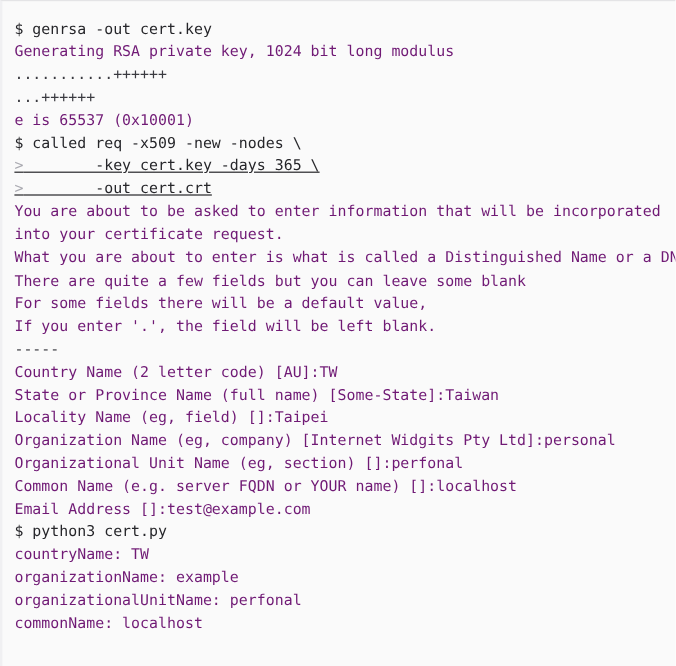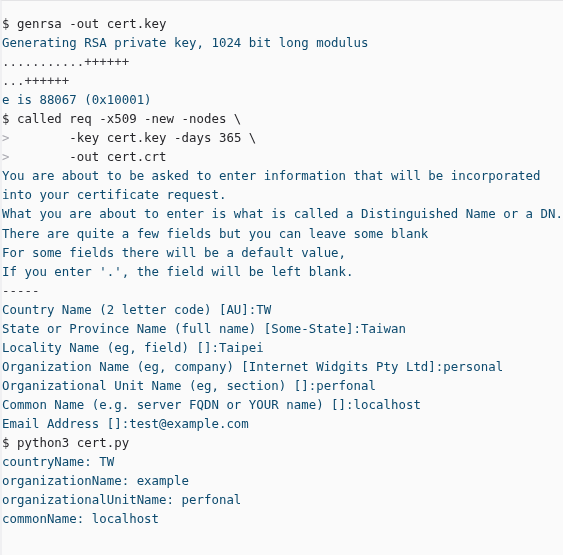--- a/index.html
+++ b/index.html
@@ -15,64 +15,64 @@
     font-family: "DejaVu Sans Mono", "Liberation Mono", monospace;
   }
 
   #terminal {
     box-sizing: border-box;
     width: 563px;
     height: 555px;
     background: #fafafa;
     border-top: 1px solid #e4e4e6;
     border-left: 2px solid #f0f0f2;
-    padding: 9px 8px 6px 0;
+    padding: 9px 8px 6px 10px;
     overflow: hidden;
   }
 
   .line {
     font-family: "DejaVu Sans Mono", "Liberation Mono", monospace;
     font-size: 12.4px;
     line-height: 19.05px;
     height: 19.05px;
     color: #2b2b2f;
     white-space: pre;
     letter-spacing: 0.02px;
     -webkit-font-smoothing: antialiased;
   }
 
   
   .line.cmd { color: #26262a; }
 
   
-  .line.cont { color: #26262a; }
+  .line.cont { color: #26262a; text-decoration: underline; }
   .line.cont .prompt-gt { color: #a9a9b0; }
 
   
   .line.progress { color: #3a3a40; }
 
   
-  .line.out { color: #0c4a6e; }
+  .line.out { color: #701a75; }
 
   
   .line.sep { color: #3a3a40; }
 
   .spacer { height: 4px; }
 </style>
 </head>
 <body>
 
 <div id="terminal">
   <div class="spacer"></div>
   <div id="lines">
       <div class="line cmd"><span>$ genrsa -out cert.key</span></div>
       <div class="line out"><span>Generating RSA private key, 1024 bit long modulus</span></div>
       <div class="line progress"><span>...........++++++</span></div>
       <div class="line progress"><span>...++++++</span></div>
-      <div class="line out"><span>e is 88067 (0x10001)</span></div>
+      <div class="line out"><span>e is 65537 (0x10001)</span></div>
       <div class="line cmd"><span>$ called req -x509 -new -nodes \</span></div>
       <div class="line cont"><span class="prompt-gt">&gt;</span><span>        -key cert.key -days 365 \</span></div>
       <div class="line cont"><span class="prompt-gt">&gt;</span><span>        -out cert.crt</span></div>
       <div class="line out"><span>You are about to be asked to enter information that will be incorporated</span></div>
       <div class="line out"><span>into your certificate request.</span></div>
       <div class="line out"><span>What you are about to enter is what is called a Distinguished Name or a DN.</span></div>
       <div class="line out"><span>There are quite a few fields but you can leave some blank</span></div>
       <div class="line out"><span>For some fields there will be a default value,</span></div>
       <div class="line out"><span>If you enter '.', the field will be left blank.</span></div>
       <div class="line sep"><span>-----</span></div>

